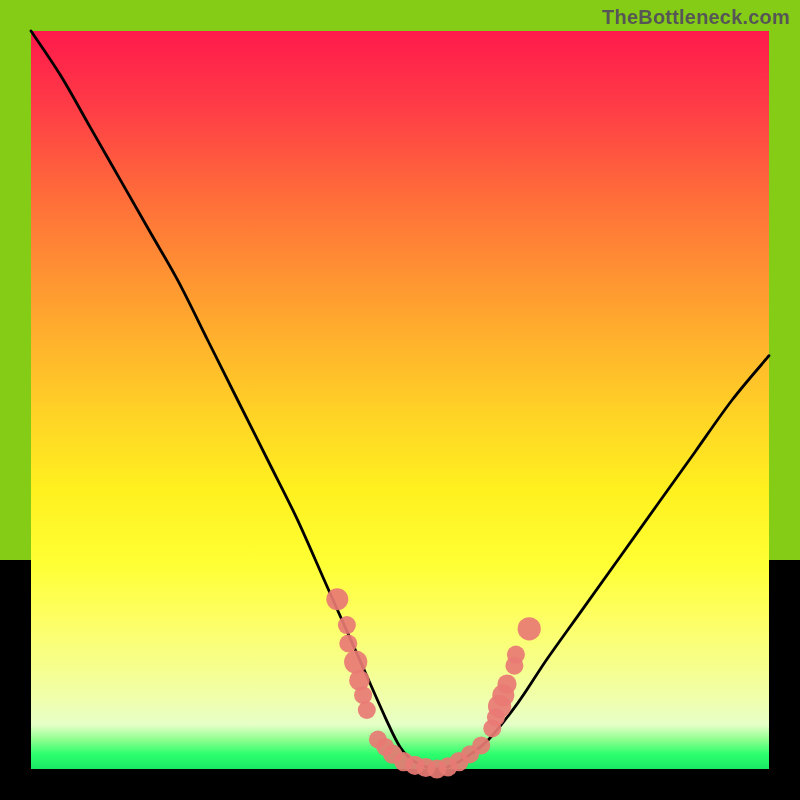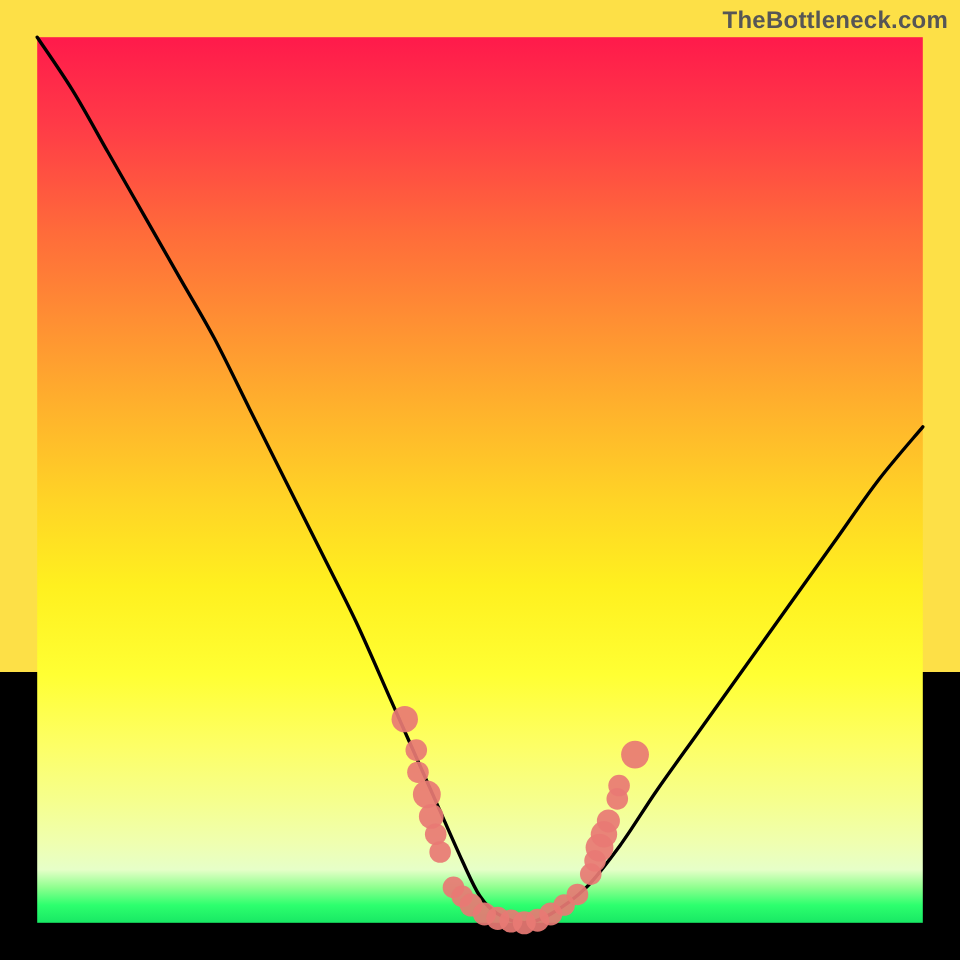--- a/index.html
+++ b/index.html
@@ -1,21 +1,21 @@
 <!DOCTYPE html>
 <html><head>
 <meta charset="utf-8">
 <style>
   * { margin: 0; padding: 0; box-sizing: border-box; }
   html, body { width: 800px; height: 800px; overflow: hidden; background: #000; }
   .stage {
     position: relative;
     width: 800px;
     height: 560px;
-    background: #fde047;
+    background: #84cc16;
   }
   .plot-area {
     position: absolute;
     left: 31px;
     top: 31px;
     width: 738px;
     height: 738px;
     
     background: linear-gradient(
       to bottom,

